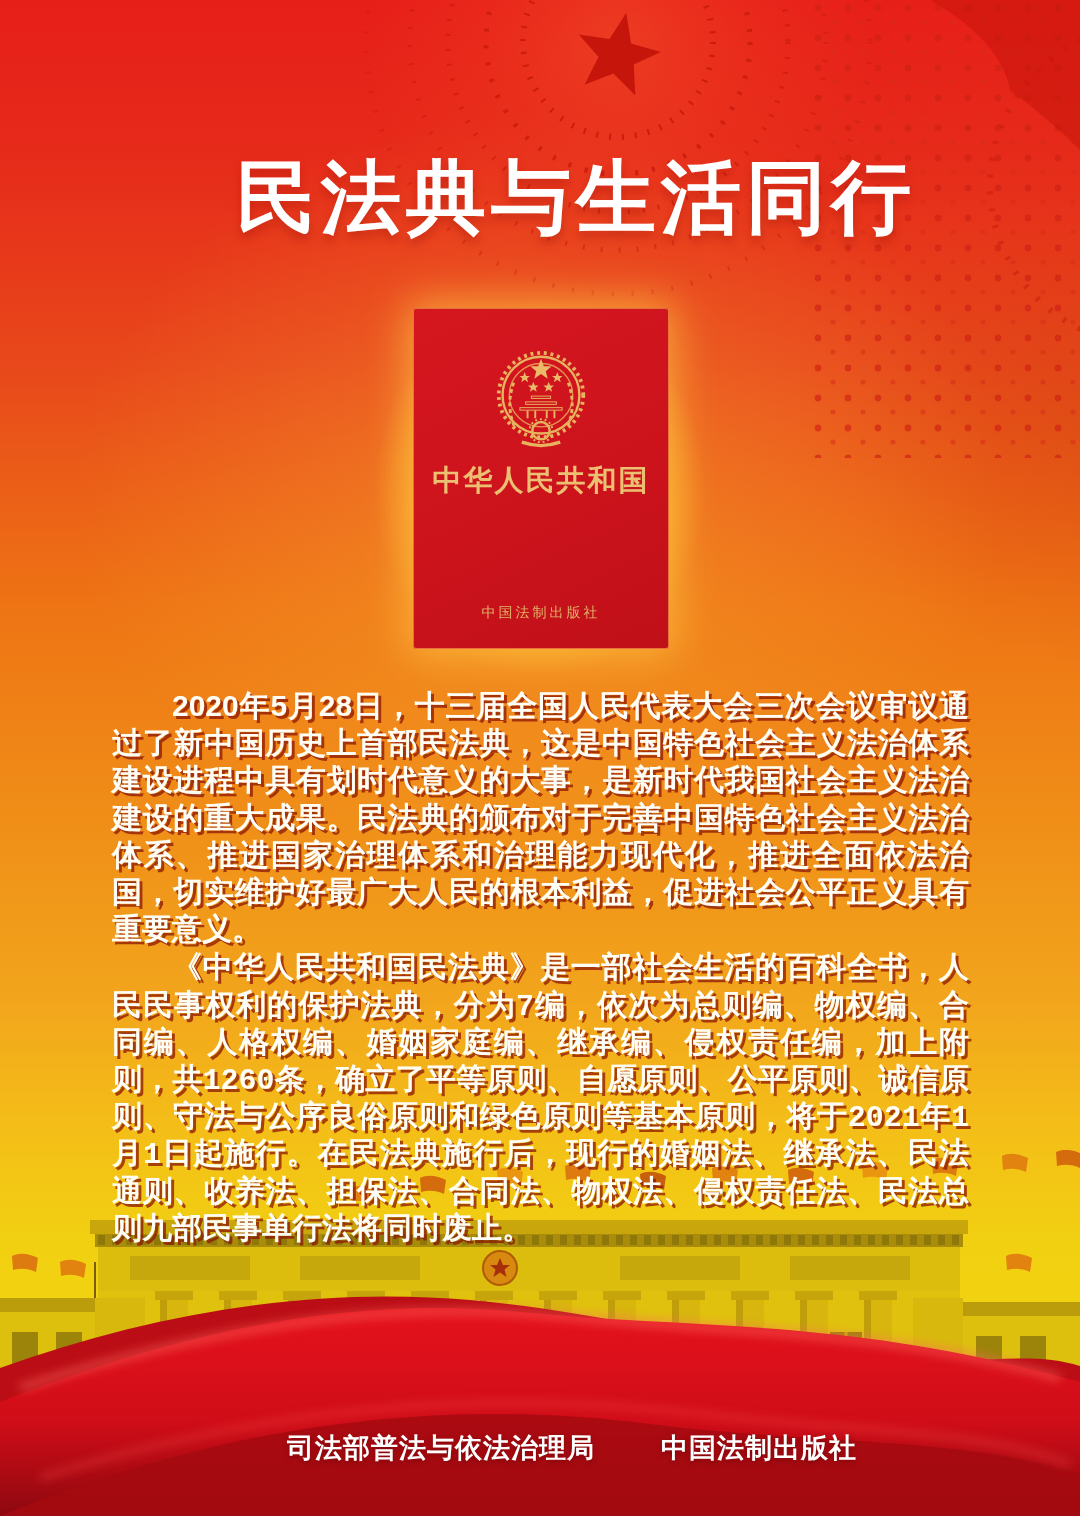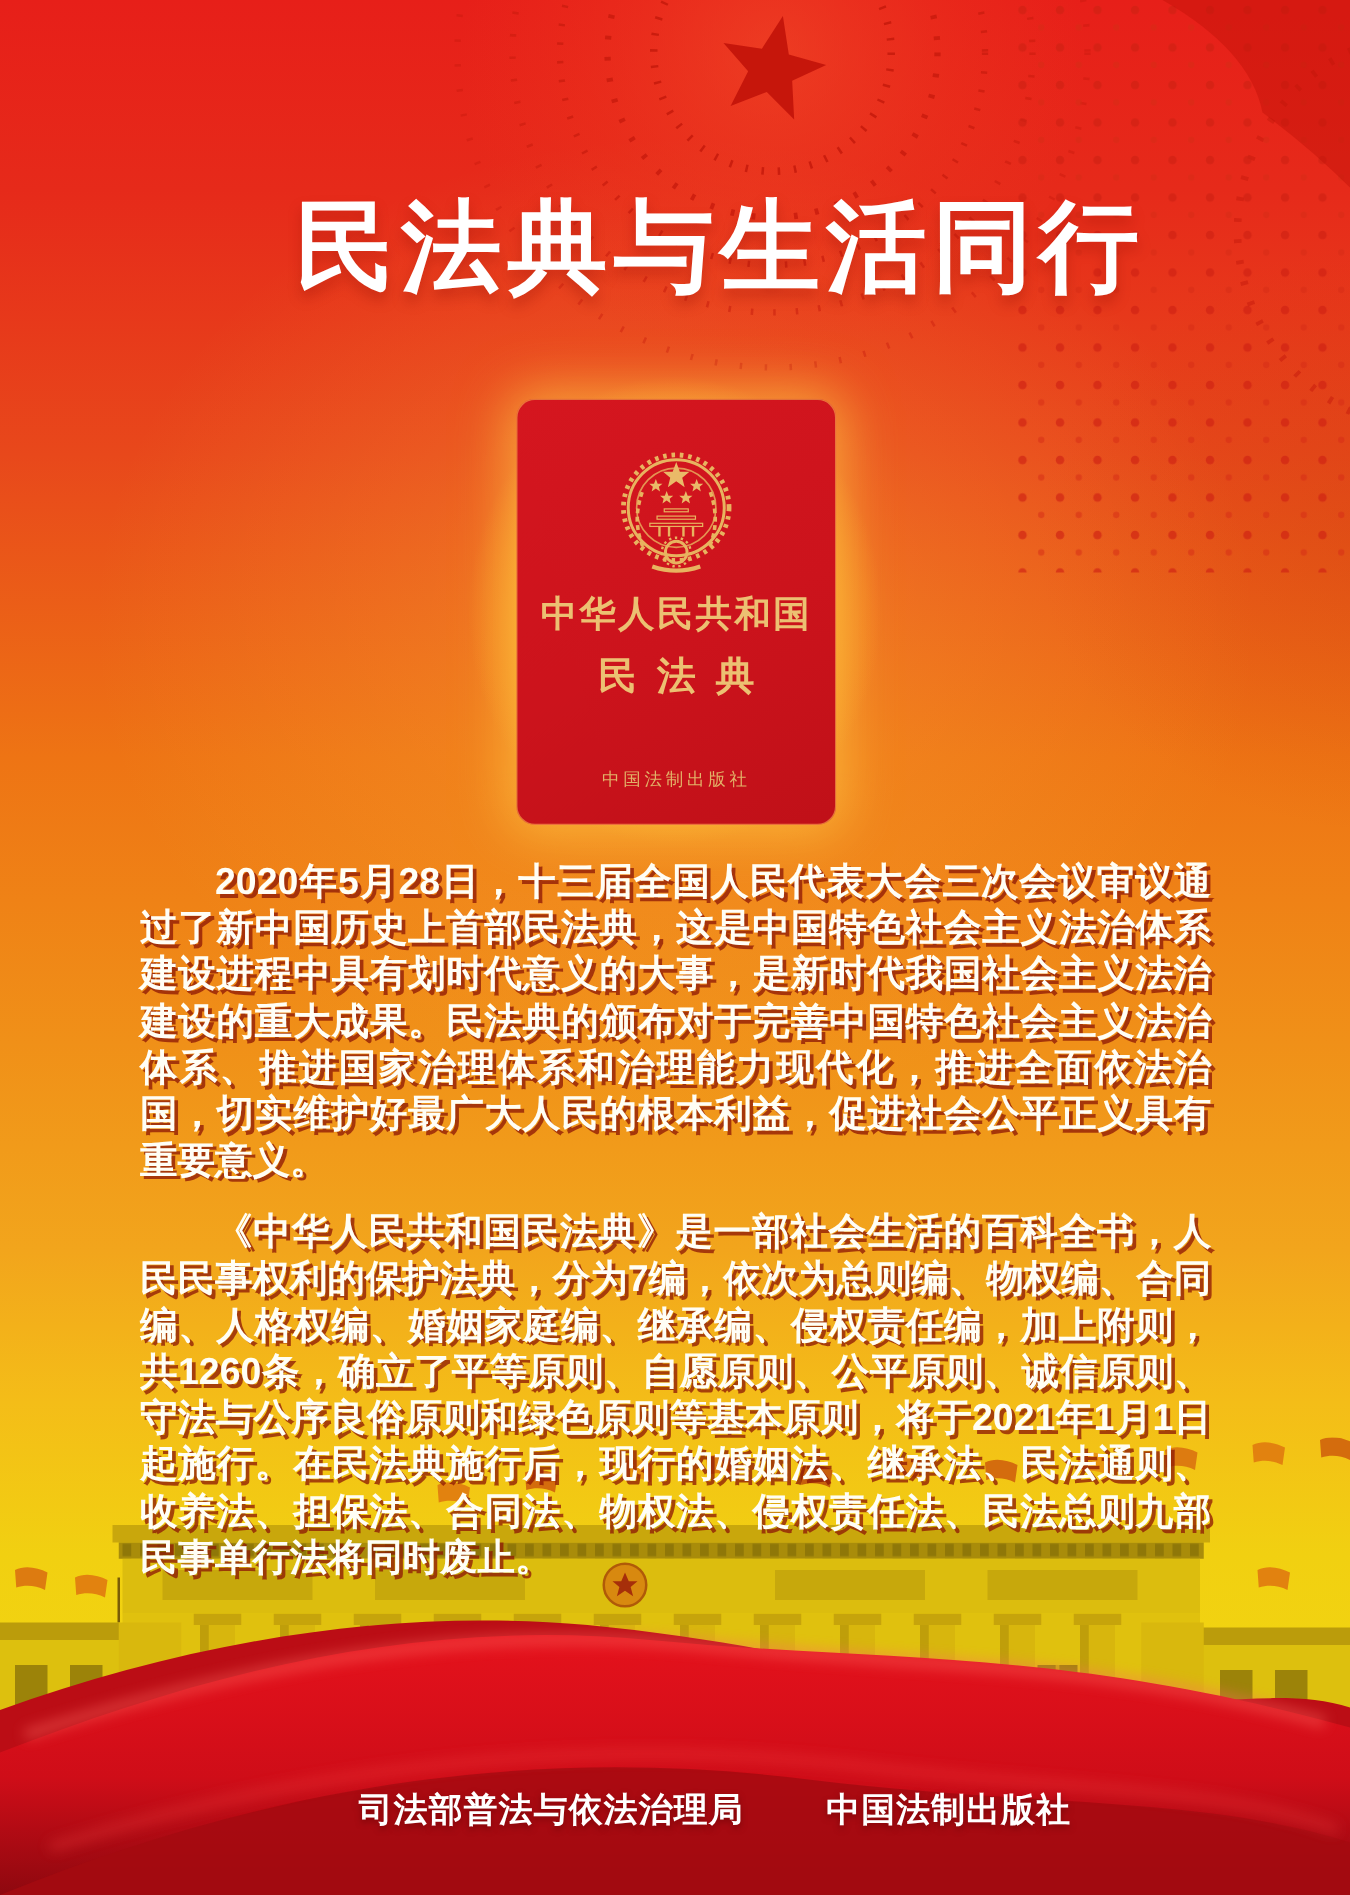--- a/index.html
+++ b/index.html
@@ -33,24 +33,24 @@
   
   .book-glow{
     position:absolute;left:328px;top:248px;width:424px;height:482px;
     background:radial-gradient(closest-side,
       rgba(255,215,92,.95) 0%,
       rgba(253,186,44,.60) 52%,
       rgba(250,160,20,0) 78%);
     z-index:3;
   }
   .book{
-    position:absolute;left:413px;top:319px;width:254px;height:339px;
+    position:absolute;left:413px;top:308px;width:254px;height:339px;
     background:linear-gradient(155deg,#d5161f 0%,#cc131c 55%,#c01018 100%);
     border:1px solid rgba(255,192,84,.55);
-    border-radius:15px;
+    border-radius:3px;
     box-shadow:0 0 42px 6px rgba(255,205,70,.65);
     z-index:4;
   }
   .book .emblem{position:absolute;left:50%;top:38px;transform:translateX(-50%);}
   .book-title{
     position:absolute;left:0;width:100%;text-align:center;
     font-family:"Liberation Serif",serif;color:#ecc072;
   }
   .book-title.l1{top:152px;font-size:29px;font-weight:700;letter-spacing:2px;}
   .book-title.l2{top:200px;font-size:31px;font-weight:700;letter-spacing:16px;text-indent:16px;}
@@ -63,21 +63,21 @@
   
   .body-text{
     position:absolute;top:687px;left:112px;width:857px;
     font-size:30px;line-height:37.2px;font-weight:700;
     color:#fffef6;
     text-align:justify;
     text-shadow:3px 3px 0 rgba(140,22,5,.75);
     z-index:5;
   }
   .body-text p{margin:0;text-indent:2em;}
-  .body-text p + p{margin-top:20px;}
+  .body-text p + p{margin-top:4px;font-family:Liberation Mono, monospace;}
 
   
   .footer-orgs{
     position:absolute;top:1430px;left:0;width:100%;
     display:flex;justify-content:center;gap:66px;
     font-family:"Liberation Serif",serif;
     font-size:27px;font-weight:700;color:#ffffff;
     letter-spacing:1px;
     text-shadow:0 2px 5px rgba(90,0,0,.55);
     z-index:9;
@@ -140,21 +140,20 @@
       </g>
       <g fill="#eaba68">
         <polygon points="50,12 53,20 61,20 55,25 57,33 50,28 43,33 45,25 39,20 47,20"></polygon>
         <polygon points="33,26 34.5,30 38.5,30 35.5,32.5 36.5,36.5 33,34 29.5,36.5 30.5,32.5 27.5,30 31.5,30"></polygon>
         <polygon points="42,36 43.5,40 47.5,40 44.5,42.5 45.5,46.5 42,44 38.5,46.5 39.5,42.5 36.5,40 40.5,40"></polygon>
         <polygon points="58,36 59.5,40 63.5,40 60.5,42.5 61.5,46.5 58,44 54.5,46.5 55.5,42.5 52.5,40 56.5,40"></polygon>
         <polygon points="67,26 68.5,30 72.5,30 69.5,32.5 70.5,36.5 67,34 63.5,36.5 64.5,32.5 61.5,30 65.5,30"></polygon>
       </g>
     </svg>
     <div class="book-title l1">中华人民共和国</div>
-    <div class="book-title l2">民法典</div>
     <div class="book-publisher">中国法制出版社</div>
   </div>
 
   <div class="body-text">
     <p>2020年5月28日，十三届全国人民代表大会三次会议审议通过了新中国历史上首部民法典，这是中国特色社会主义法治体系建设进程中具有划时代意义的大事，是新时代我国社会主义法治建设的重大成果。民法典的颁布对于完善中国特色社会主义法治体系、推进国家治理体系和治理能力现代化，推进全面依法治国，切实维护好最广大人民的根本利益，促进社会公平正义具有重要意义。</p>
     <p>《中华人民共和国民法典》是一部社会生活的百科全书，人民民事权利的保护法典，分为7编，依次为总则编、物权编、合同编、人格权编、婚姻家庭编、继承编、侵权责任编，加上附则，共1260条，确立了平等原则、自愿原则、公平原则、诚信原则、守法与公序良俗原则和绿色原则等基本原则，将于2021年1月1日起施行。在民法典施行后，现行的婚姻法、继承法、民法通则、收养法、担保法、合同法、物权法、侵权责任法、民法总则九部民事单行法将同时废止。</p>
   </div>
 
   <svg class="building-svg" width="1080" height="366" viewBox="0 0 1080 366">
     <defs>

